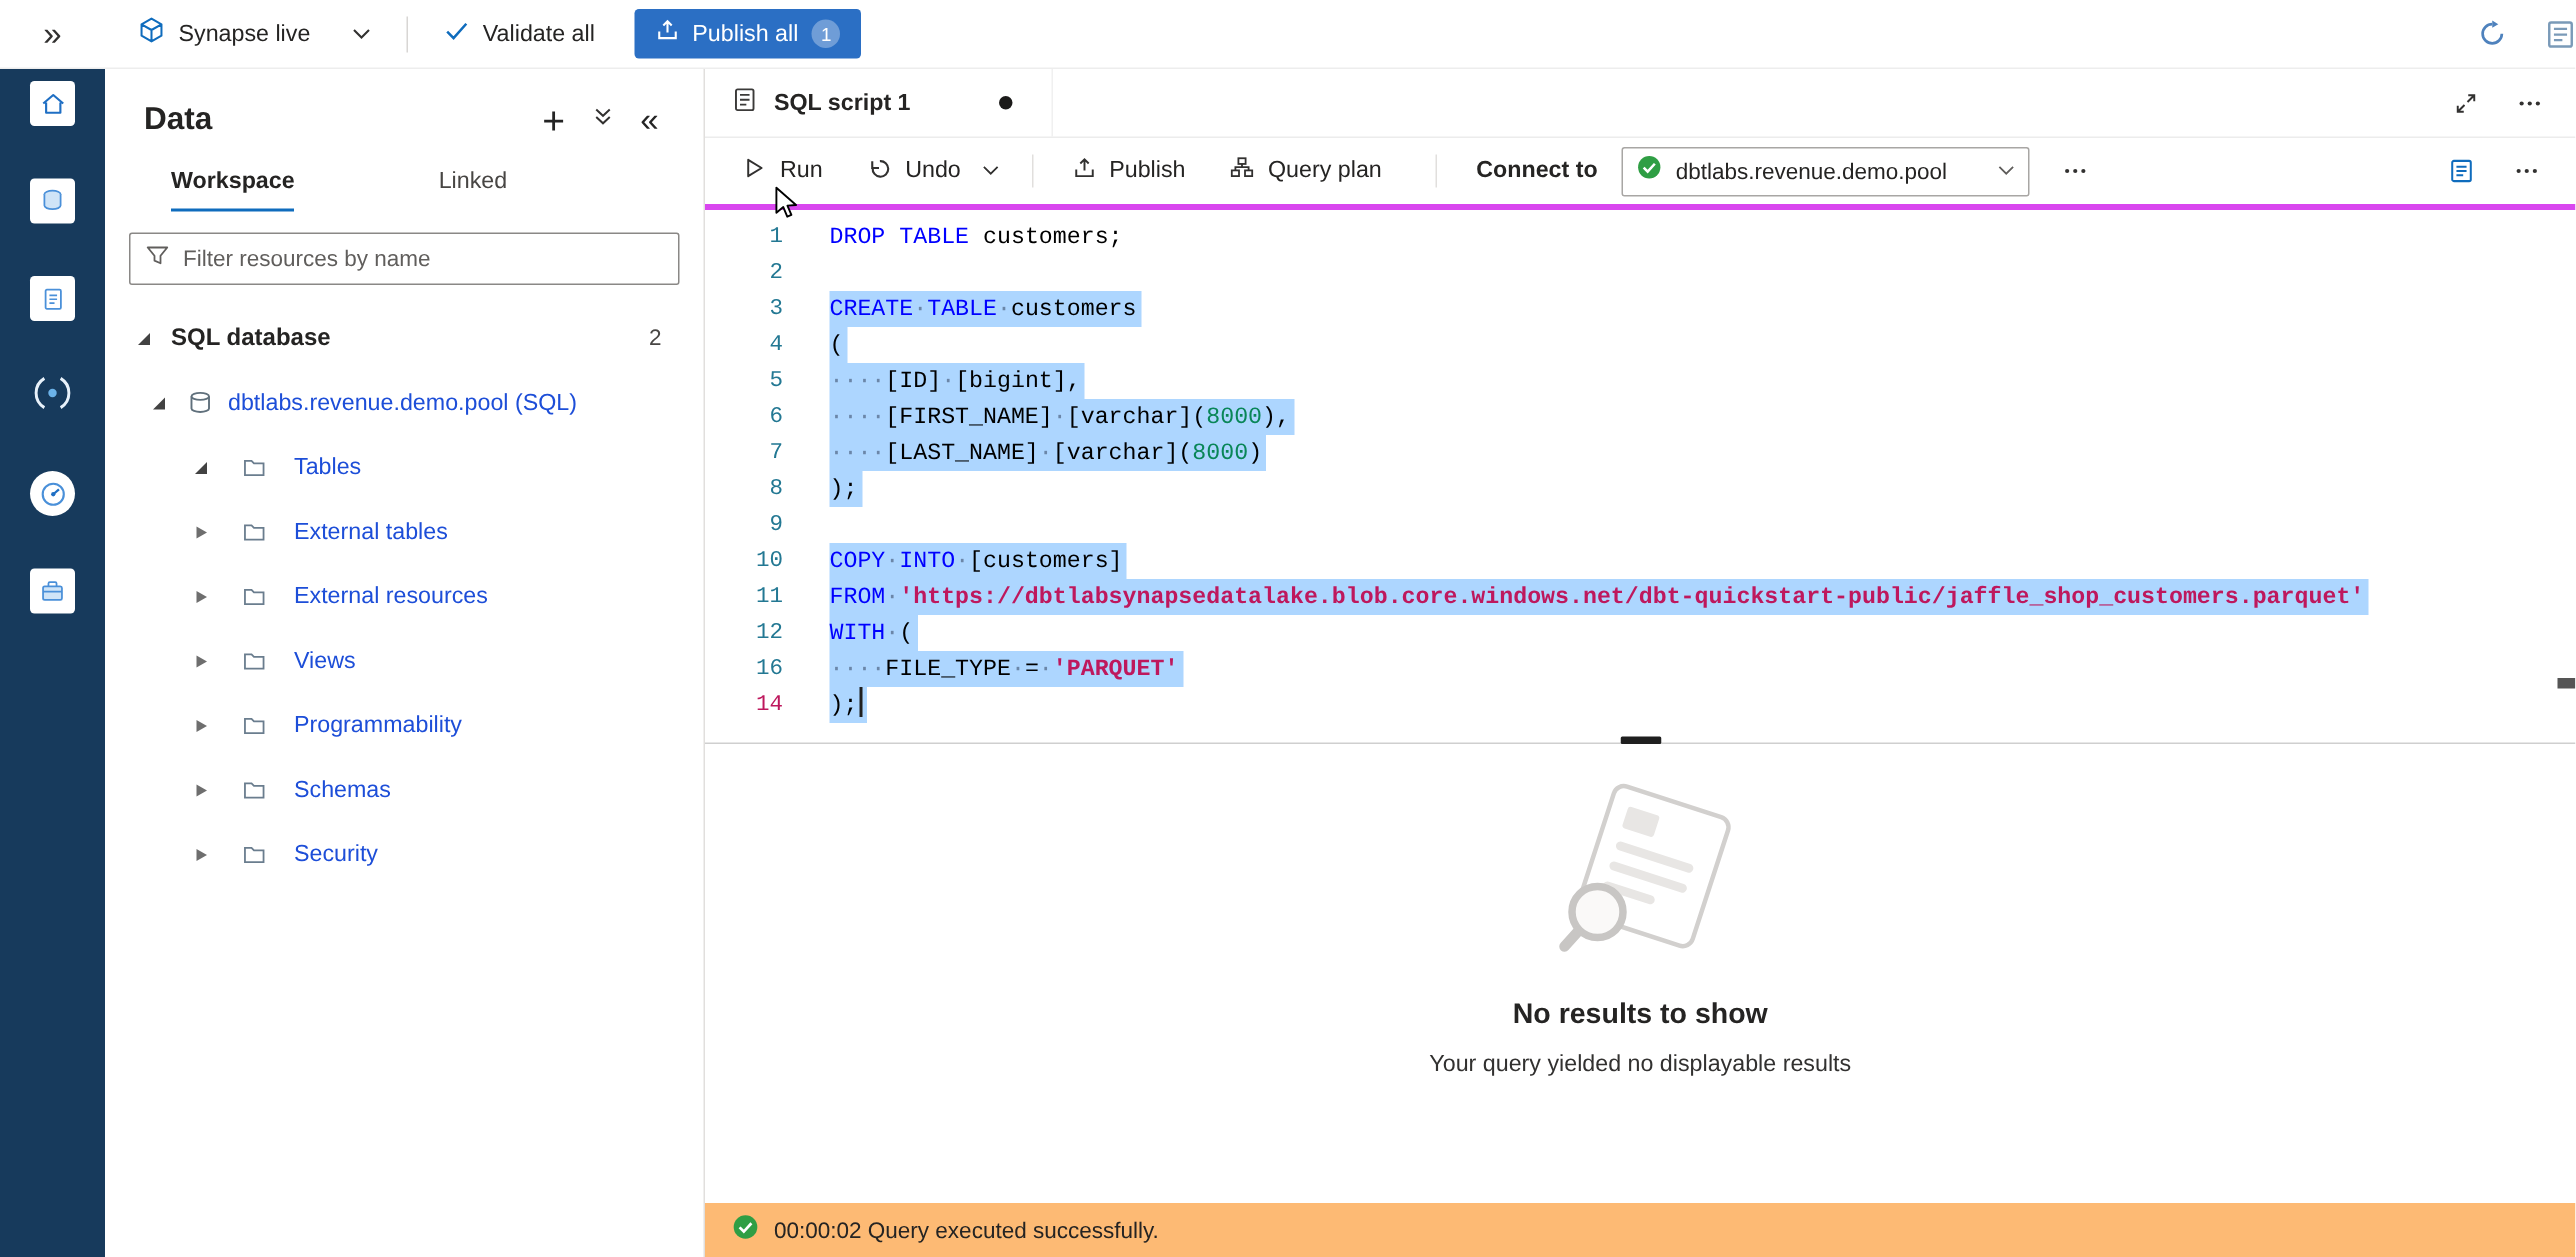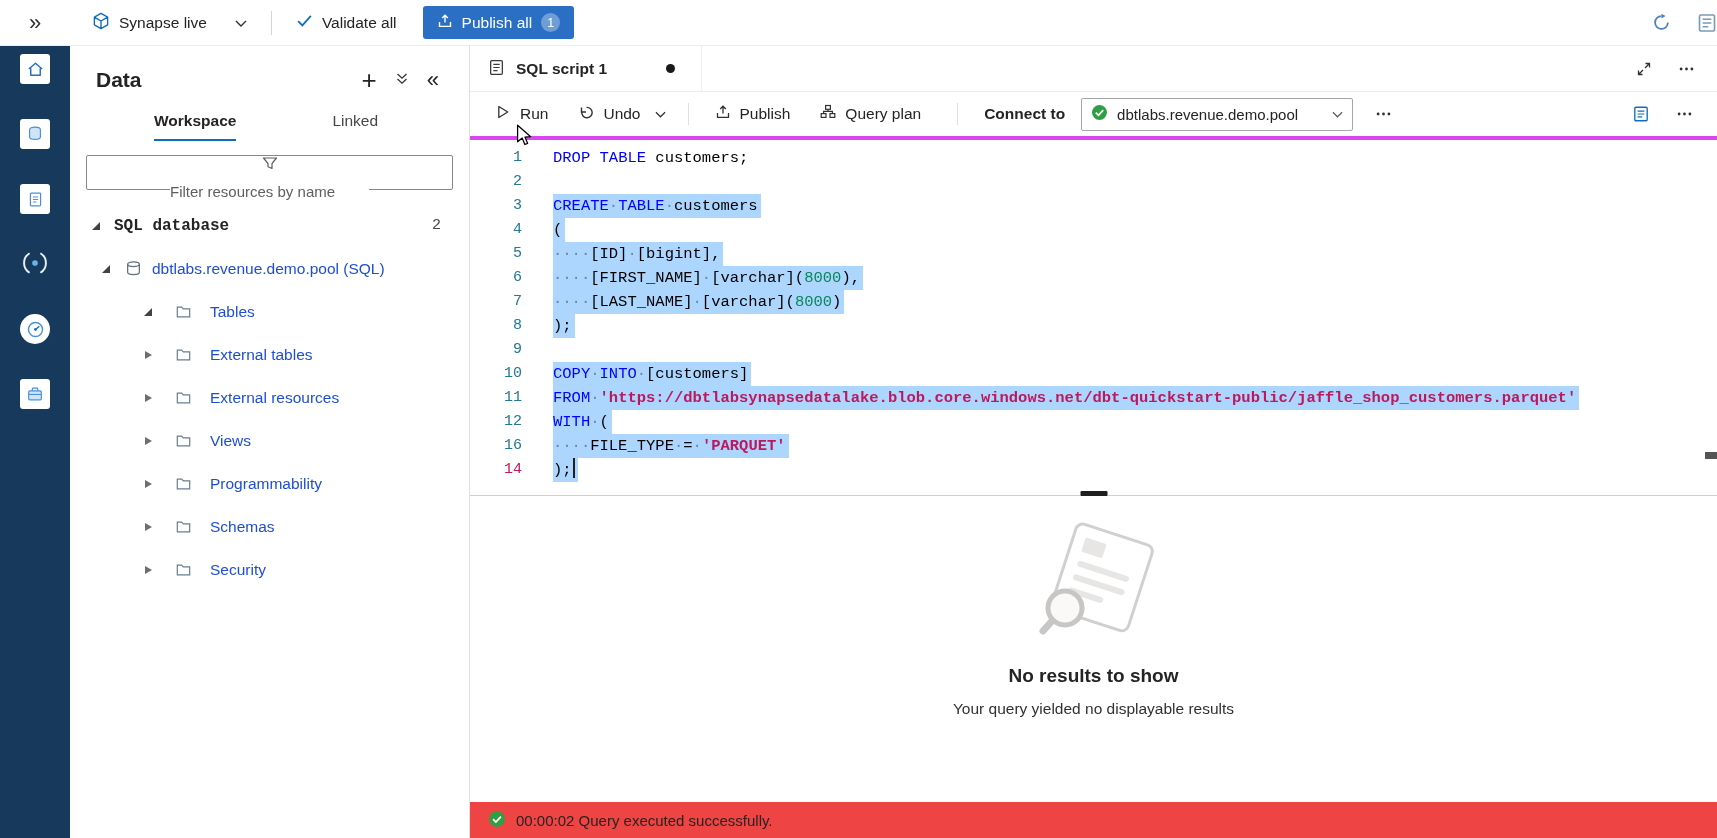--- a/index.html
+++ b/index.html
@@ -29,31 +29,31 @@
   .nav-btn{width:30px;height:30px;display:flex;align-items:center;justify-content:center;}
   .nav-tile{width:30px;height:30px;background:#fff;border-radius:3px;display:flex;align-items:center;justify-content:center;}
 
   
   .datapanel{flex:0 0 400px;border-right:1px solid #e1dfdd;display:flex;flex-direction:column;background:#fff;min-height:0;}
   .dp-head{display:flex;align-items:center;padding:22px 30px 6px 26px;}
   .dp-title{font-size:21px;font-weight:700;color:#252423;}
   .dp-actions{margin-left:auto;display:flex;align-items:center;gap:17px;}
   .plus{font-size:26px;font-weight:300;line-height:22px;color:#242424;}
   .laquo{font-size:22px;line-height:22px;color:#242424;}
-  .dp-tabs{display:flex;gap:96px;padding:14px 0 0 44px;font-size:15.5px;margin-left:40px;}
+  .dp-tabs{display:flex;gap:96px;padding:14px 0 0 44px;font-size:15.5px;}
   .dp-tab{padding-bottom:9px;border-bottom:2.5px solid transparent;color:#484644;}
   .dp-tab.active{color:#252423;font-weight:700;border-bottom-color:#0f6cbd;}
-  .dp-filter{margin:14px 16px 6px 16px;height:35px;border:1px solid #8a8886;border-radius:2px;display:flex;align-items:center;gap:9px;padding:0 10px;flex-direction:column;}
+  .dp-filter{margin:14px 16px 6px 16px;height:35px;border:1px solid #8a8886;border-radius:2px;display:flex;align-items:center;gap:9px;padding:0 10px;}
   .dp-filter input{border:none;outline:none;flex:1;font-family:inherit;font-size:15px;color:#252423;}
   .dp-filter input::placeholder{color:#605e5c;}
   .dp-tree{flex:1;overflow:hidden;padding-top:8px;}
   .trow{height:43px;display:flex;align-items:center;gap:10px;}
-  .trow.lvl0{padding-left:18px;font-family:Liberation Mono, monospace;}
+  .trow.lvl0{padding-left:18px;}
   .trow.lvl1{padding-left:28px;}
-  .trow.lvl2{padding-left:70px;gap:18px;}
+  .trow.lvl2{padding-left:56px;gap:18px;}
   .tlabel{font-size:15.5px;color:#1d4ed8;white-space:nowrap;}
   .tlabel.root{font-size:16px;font-weight:700;color:#252423;}
   .tcount{margin-left:auto;margin-right:28px;font-size:15px;color:#484644;}
   .chev{width:16px;height:16px;display:inline-flex;align-items:center;justify-content:center;flex:0 0 16px;}
   .chev.exp::before{content:"";border-bottom:8px solid #424242;border-left:8px solid transparent;}
   .chev.col::before{content:"";border-left:7px solid #6e6e6e;border-top:4.5px solid transparent;border-bottom:4.5px solid transparent;}
   .ticon{display:inline-flex;width:18px;justify-content:center;}
 
   
   .editor-col{flex:1;display:flex;flex-direction:column;min-width:0;position:relative;background:#fff;}
@@ -95,21 +95,21 @@
   
   .results{flex:1;display:flex;flex-direction:column;min-height:0;}
   .res-tabs{flex:0 0 44px;display:flex;align-items:center;padding-left:44px;border-bottom:1px solid #e1dfdd;font-size:15.5px;}
   .res-tab{height:100%;display:flex;align-items:center;margin-right:42px;position:relative;color:#484644;}
   .res-tab.active{color:#252423;font-weight:700;}
   .res-tab.active::after{content:"";position:absolute;left:0;right:0;bottom:-1px;height:3px;background:#0f6cbd;}
   .res-collapse{margin-left:auto;margin-right:26px;}
   .res-body{flex:1;display:flex;flex-direction:column;align-items:center;padding-top:20px;overflow:hidden;}
   .res-body h2{font-size:19px;font-weight:700;color:#252423;margin-top:14px;}
   .res-body p{font-size:15.5px;color:#323130;margin-top:13px;}
-  .statusbar{flex:0 0 36px;background:#ef4444;display:flex;align-items:center;gap:10px;padding:0 18px;font-size:15px;color:#252423;}
+  .statusbar{flex:0 0 36px;background:#fdba74;display:flex;align-items:center;gap:10px;padding:0 18px;font-size:15px;color:#252423;}
 
   .mouse{position:absolute;left:516px;top:124px;z-index:50;}
 </style>
 </head>
 <body>
 
 <div class="app">
 
   <header class="topbar">
     <button class="tb-collapse">

